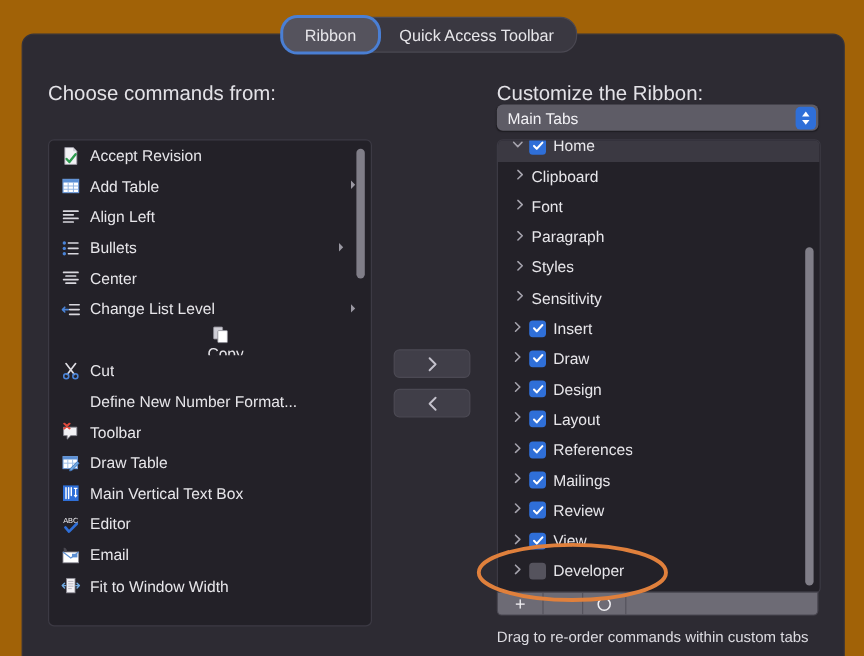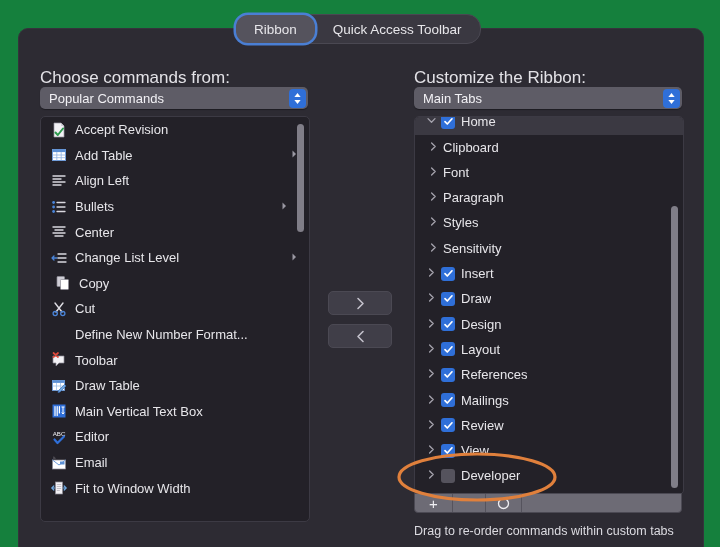--- a/index.html
+++ b/index.html
@@ -5,21 +5,21 @@
   html, body {
     margin: 0; padding: 0;
     width: 720px; height: 547px;
     background: #26242a;
     font-family: "Liberation Sans", sans-serif;
     overflow: hidden;
   }
   #root {
     position: relative;
     width: 720px; height: 547px;
-    background: #15803d;
+    background: #a16207;
   }
 
   
   .tabbar {
     position: absolute;
     left: 235px; top: 14px;
     height: 28px;
     display: flex;
     align-items: stretch;
     background: #3a3841;
@@ -243,29 +243,20 @@
 
   <div class="dialog"></div>
 
   <div class="tabbar">
     <div class="tabseg active">Ribbon</div>
     <div class="tabseg">Quick Access Toolbar</div>
   </div>
 
   <div class="collabel" id="label-left">Choose commands from:</div>
 
-  <div class="popup" id="popup-left">
-    <div class="popup-text">Popular Commands</div>
-    <div class="popup-stepper">
-      <svg width="11" height="15" viewBox="0 0 11 15">
-        <path d="M5.5 2 L8.6 6 L2.4 6 Z" fill="#ffffff"></path>
-        <path d="M5.5 13 L2.4 9 L8.6 9 Z" fill="#ffffff"></path>
-      </svg>
-    </div>
-  </div>
 
   <div class="listbox" id="list-left">
     <div class="listinner" id="left-rows">
         <div class="row" style="top: 0px; position: absolute; left: 0px; right: 0px;">
           <span class="licon">
             <svg width="16" height="16" viewBox="0 0 16 16">
               <path d="M3 1 h7 l3 3 v11 h-10 z" fill="#f2f1f5" stroke="#9c9aa4" stroke-width="0.7"></path>
               <path d="M10 1 v3 h3" fill="#cfced6"></path>
               <path d="M4.5 10.5 L6.8 13 L12 6.5" fill="none" stroke="#2e9b4f" stroke-width="2" stroke-linecap="round" stroke-linejoin="round"></path>
             </svg>
@@ -320,21 +311,21 @@
             <svg width="16" height="16" viewBox="0 0 16 16">
               <path d="M1 8 h5 M1 8 l2 -2 M1 8 l2 2" stroke="#4a84d8" stroke-width="1.3" fill="none" stroke-linecap="round"></path>
               <path d="M7 4 h8 M7 8 h8 M7 12 h8" stroke="#d9d8de" stroke-width="1.3" stroke-linecap="round"></path>
             </svg>
           </span>
           <span class="row-label">Change List Level</span>
           <span class="submenu-arrow faded"><svg width="5" height="8" viewBox="0 0 5 8">
               <path d="M0.5 0.5 L4 4 L0.5 7.5" fill="#9a98a2"></path>
             </svg></span>
         </div>
-        <div class="row" style="top: 153.6px; position: absolute; left: 4px; right: 0px;">
+        <div class="row" style="top: 153.6px; position: absolute; left: 16px; right: 0px; flex-direction: column;">
           <span class="licon">
             <svg width="16" height="16" viewBox="0 0 16 16">
               <rect x="2" y="1.5" width="7.5" height="10" rx="0.7" fill="#cfced6" stroke="#8d8b95" stroke-width="0.7"></rect>
               <rect x="5.5" y="4.5" width="8" height="10" rx="0.7" fill="#ffffff" stroke="#8d8b95" stroke-width="0.7"></rect>
             </svg>
           </span>
           <span class="row-label">Copy</span>
         </div>
         <div class="row" style="top: 179.2px; position: absolute; left: 0px; right: 0px;">
           <span class="licon">

